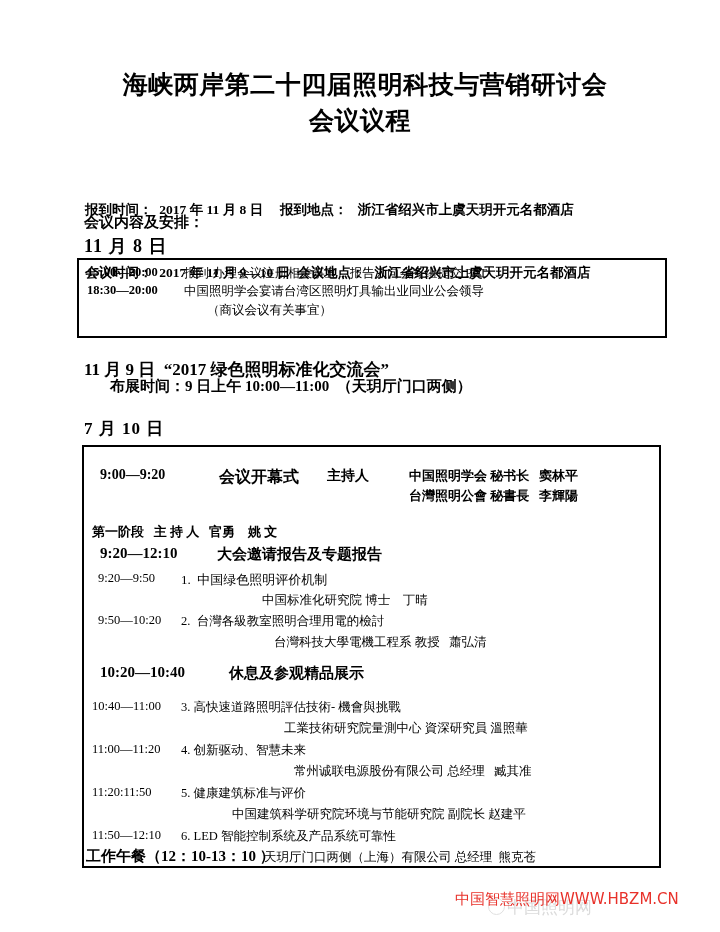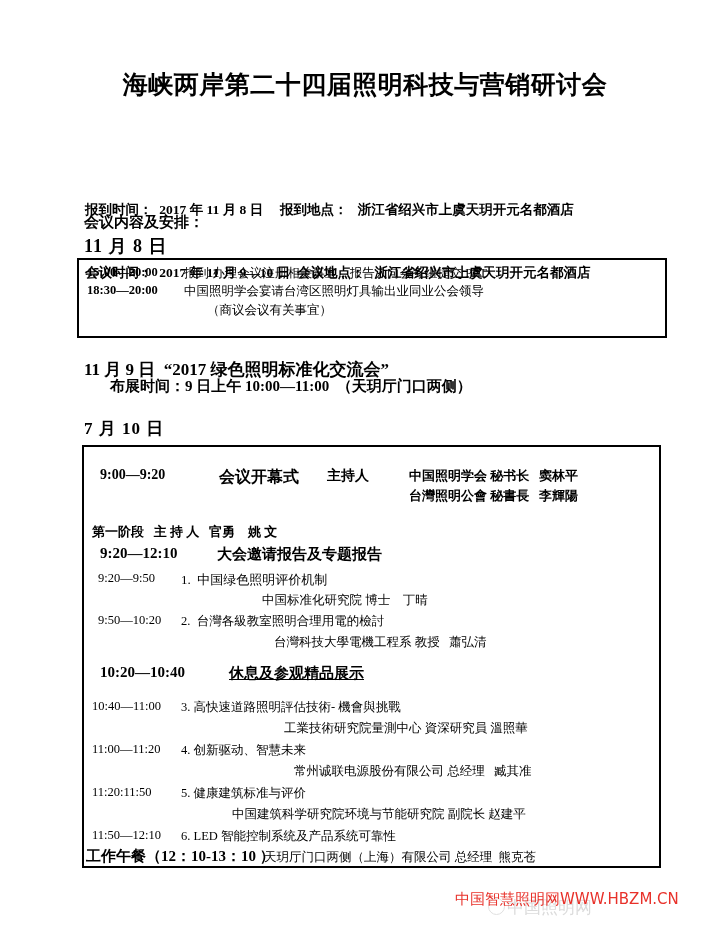--- a/index.html
+++ b/index.html
@@ -149,21 +149,21 @@
 
   .it1-time    { left: 14px;  top: 124px; font-size: 12.5px; }
   .it1-title   { left: 97px;  top: 124px; font-size: 13px; }
   .it1-aff     { left: 178px; top: 145px; font-size: 12.5px; }
 
   .it2-time    { left: 14px;  top: 166px; font-size: 12.5px; }
   .it2-title   { left: 97px;  top: 166px; font-size: 12.5px; }
   .it2-aff     { left: 190px; top: 187px; font-size: 12.5px; }
 
   .break-head  { left: 16px;  top: 217px; font-size: 15px; font-weight: bold; }
-  .break-text  { left: 145px; top: 217px; font-size: 15px; font-weight: bold; text-decoration: underline; }
+  .break-text  { left: 145px; top: 217px; font-size: 15px; font-weight: bold; }
 
   .it3-time    { left: 8px;   top: 252px; font-size: 12.5px; }
   .it3-title   { left: 97px;  top: 252px; font-size: 12.5px; }
   .it3-aff     { left: 200px; top: 273px; font-size: 12.5px; }
 
   .it4-time    { left: 8px;   top: 295px; font-size: 12.5px; }
   .it4-title   { left: 97px;  top: 295px; font-size: 12.5px; }
   .it4-aff     { left: 210px; top: 316px; font-size: 12.5px; }
 
   .it5-time    { left: 8px;   top: 338px; font-size: 12.5px; }
@@ -218,20 +218,21 @@
     vertical-align: -2px;
     margin-right: 2px;
   }
 </style>
 </head>
 <body>
 
 <div class="page">
 
   <div class="doc-title title-line-1">海峡两岸第二十四届照明科技与营销研讨会</div>
+  <div class="doc-title title-line-2">会议议程</div>
 
   <div class="meta-block">
     <div class="meta-line">报到时间：  2017 年 11 月 8 日     报到地点：   浙江省绍兴市上虞天玥开元名都酒店</div>
     <div class="meta-line">会议时间：  2017 年 11 月 9—10 日  会议地点：   浙江省绍兴市上虞天玥开元名都酒店</div>
   </div>
 
   <div class="sec-agenda-label">会议内容及安排：</div>
   <div class="sec-day8">11 月 8 日</div>
 
   <div class="box1">

